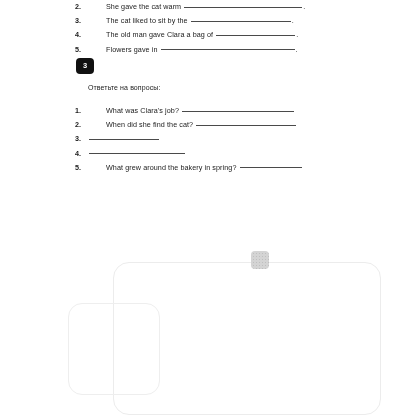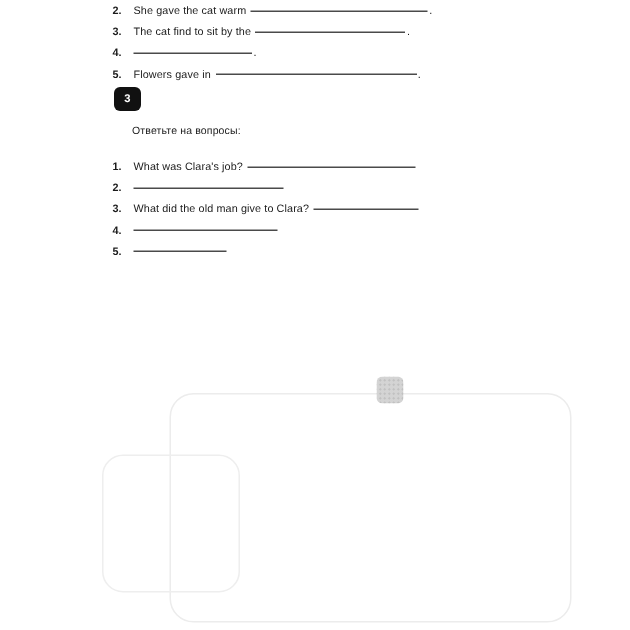--- a/index.html
+++ b/index.html
@@ -97,20 +97,21 @@
     font-size: 7.2px;
     font-weight: bold;
     color: #1a1a1a;
     letter-spacing: 0px;
   }
   .qtext {
     font-size: 7.2px;
     color: #1a1a1a;
     letter-spacing: 0.08px;
     padding-right: 3px;
+    margin-left: 17px;
   }
   .qrule {
     flex: 1 1 auto;
     border-bottom: 0.9px solid #4a4a4a;
     position: relative;
     top: -1.5px;
     min-width: 10px;
   }
   .qdot {
     font-size: 7.2px;
@@ -164,26 +165,27 @@
 
     <ul class="qlist first">
       <li class="qitem">
         <span class="qnum">2.</span>
         <span class="qtext">She gave the cat warm</span>
         <span class="qrule" style="flex:0 0 118px;"></span>
         <span class="qdot">.</span>
       </li>
       <li class="qitem">
         <span class="qnum">3.</span>
-        <span class="qtext">The cat find to sit by the</span>
+        <span class="qtext">The cat liked to sit by the</span>
         <span class="qrule" style="flex:0 0 100px;"></span>
         <span class="qdot">.</span>
       </li>
       <li class="qitem">
         <span class="qnum">4.</span>
+        <span class="qtext">The old man gave Clara a bag of</span>
         <span class="qrule" style="flex:0 0 79px;"></span>
         <span class="qdot">.</span>
       </li>
       <li class="qitem">
         <span class="qnum">5.</span>
         <span class="qtext">Flowers gave in</span>
         <span class="qrule" style="flex:0 0 134px;"></span>
         <span class="qdot">.</span>
       </li>
     </ul>
@@ -192,31 +194,32 @@
     <div class="section-instruction">Ответьте на вопросы:</div>
 
     <ul class="qlist second">
       <li class="qitem">
         <span class="qnum">1.</span>
         <span class="qtext">What was Clara's job?</span>
         <span class="qrule" style="flex:0 0 112px;"></span>
       </li>
       <li class="qitem">
         <span class="qnum">2.</span>
+        <span class="qtext">When did she find the cat?</span>
         <span class="qrule" style="flex:0 0 100px;"></span>
       </li>
       <li class="qitem">
         <span class="qnum">3.</span>
-        <span class="qtext">What did the old man give to Clara?</span>
         <span class="qrule" style="flex:0 0 70px;"></span>
       </li>
       <li class="qitem">
         <span class="qnum">4.</span>
         <span class="qrule" style="flex:0 0 96px;"></span>
       </li>
       <li class="qitem">
         <span class="qnum">5.</span>
+        <span class="qtext">What grew around the bakery in spring?</span>
         <span class="qrule" style="flex:0 0 62px;"></span>
       </li>
     </ul>
 
   </div>
 </div>
 
 </body></html>

